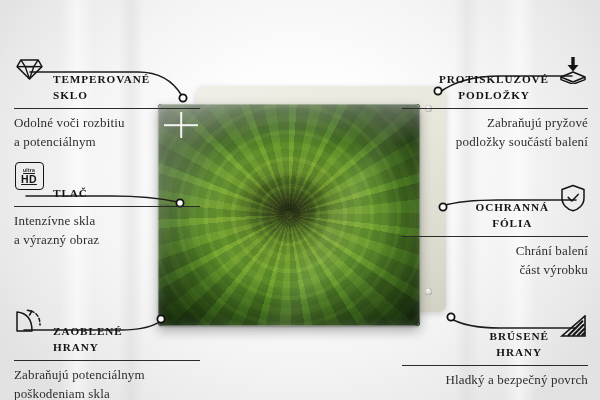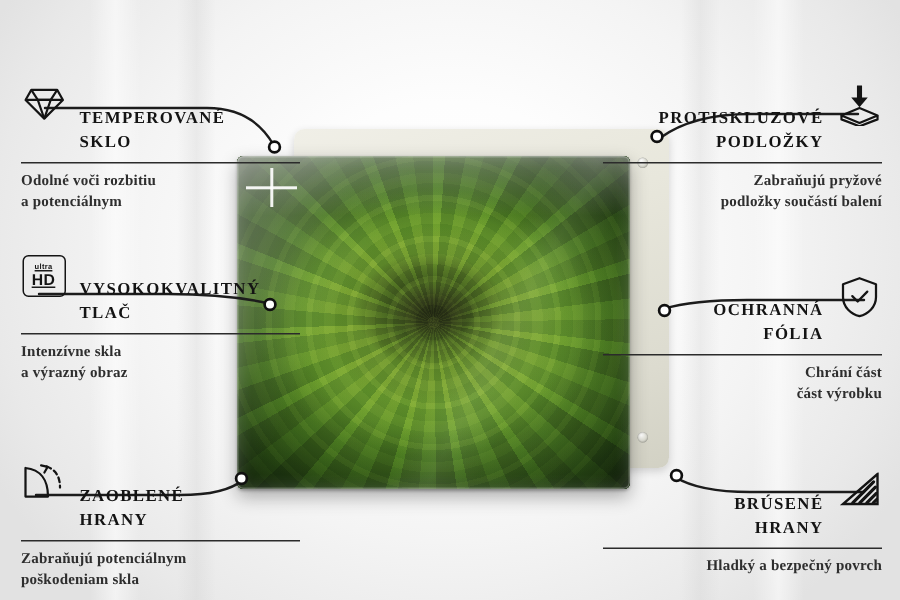--- a/index.html
+++ b/index.html
@@ -181,21 +181,21 @@
   }
   .feature.left  { left: 14px;  text-align: left; }
   .feature.right { right: 12px; text-align: right; }
 
   .f-head {
     display: flex;
     align-items: center;
     gap: 9px;
     min-height: 34px;
   }
-  .feature.right .f-head { flex-direction: row-reverse; }
+  .feature.right .f-head { flex-direction: row-reverse; text-align: center; }
 
   .f-icon {
     flex: 0 0 auto;
     width: 30px;
     height: 30px;
     display: flex;
     align-items: center;
     justify-content: center;
     color: #1a1a1a;
     text-decoration: underline;
@@ -210,25 +210,24 @@
     text-transform: uppercase;
     margin-top: 36px;
   }
   .f-rule {
     height: 1px;
     background: #2b2b2b;
     margin: 4px 0 5px 0;
   }
   .f-desc {
     font-family: "Liberation Serif", serif;
-    font-size: 10px;
+    font-size: 13px;
     line-height: 1.45;
     color: #2e2e2e;
     letter-spacing: .15px;
-    font-weight: bold;
   }
 
   
   #feat-tempered-glass { top: 36px; }
   #feat-hd-print       { top: 150px; }
   #feat-rounded-edges  { top: 288px; }
   #feat-antislip-pads  { top: 36px; }
   #feat-protective-film{ top: 164px; }
   #feat-brushed-edges  { top: 293px; }
 
@@ -339,21 +338,20 @@
 
   <div class="feature left" id="feat-hd-print">
     <div class="f-head">
       <div class="f-icon">
         <div class="hd-badge">
           <span class="hd-ultra">ultra</span>
           <span class="hd-hd">HD</span>
         </div>
       </div>
       <div class="f-title">
-        <div>VYSOKOKVALITNÝ</div>
         <div>TLAČ</div>
       </div>
     </div>
     <div class="f-rule"></div>
     <div class="f-desc">
       <div>Intenzívne skla</div>
       <div>a výrazný obraz</div>
     </div>
   </div>
 
@@ -408,21 +406,21 @@
           <path d="M8.2 13.4 L11.8 17 L18.2 10.4"></path>
         </svg>
       </div>
       <div class="f-title">
         <div>OCHRANNÁ</div>
         <div>FÓLIA</div>
       </div>
     </div>
     <div class="f-rule"></div>
     <div class="f-desc">
-      <div>Chrání část</div>
+      <div>Chrání balení</div>
       <div>část výrobku</div>
     </div>
   </div>
 
   <div class="feature right" id="feat-brushed-edges">
     <div class="f-head">
       <div class="f-icon">
         <svg width="28" height="24" viewBox="0 0 28 24" fill="none" stroke="#141414" stroke-width="1.5" stroke-linecap="round">
           <path d="M26 1 L26 21 L3 21 Z" stroke-width="1.6"></path>
           <path d="M9.5 20.2 L23.4 6.3" stroke-width="2.1"></path>

